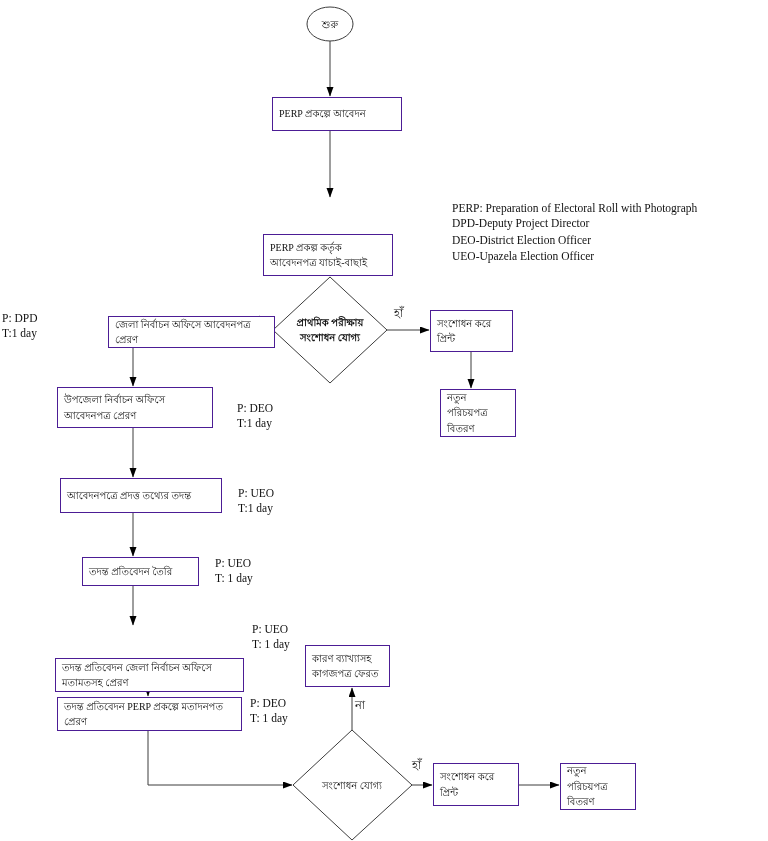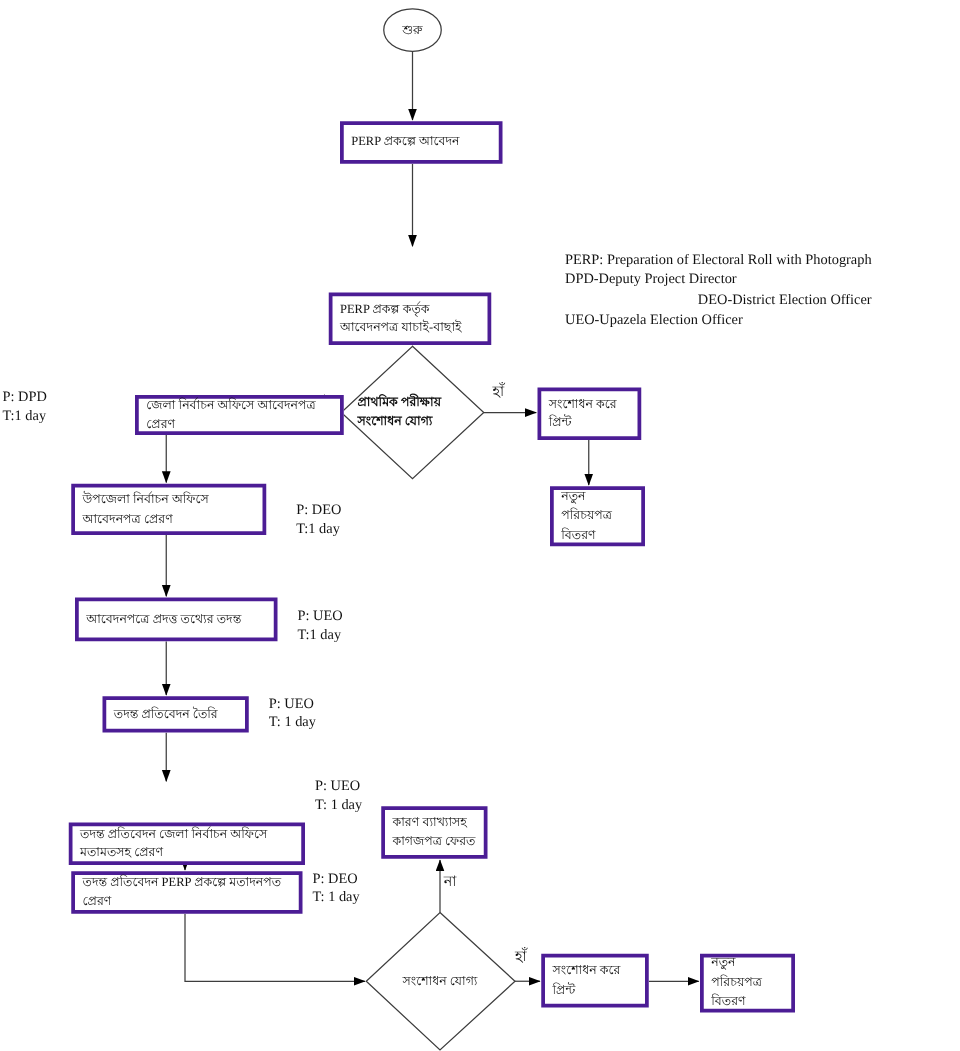--- a/index.html
+++ b/index.html
@@ -1,32 +1,32 @@
 <!DOCTYPE html>
 <html><head>
 <meta charset="utf-8">
 <style>
   * { margin:0; padding:0; box-sizing:border-box; }
   html,body { background:#fff; }
   body { font-family:"Liberation Serif", serif; color:#111; }
   .canvas { position:relative; width:768px; height:841px; background:#fff; overflow:hidden; }
   svg.wires { position:absolute; left:0; top:0; width:768px; height:841px; }
   .box {
-    position:absolute; border:3px solid #4c1d95; background:#fff;
+    position:absolute; border:1px solid #4c1d95; background:#fff;
     display:flex; align-items:center; padding:2px 6px;
     font-size:10px; line-height:1.55; color:#111;
   }
   .dtext {
     position:absolute; display:flex; align-items:center; justify-content:center;
-    text-align:left; font-size:10px; line-height:1.5; color:#111;
+    text-align:center; font-size:10px; line-height:1.5; color:#111;
   }
   .ann { position:absolute; font-size:11.5px; line-height:1.3; white-space:pre-line; color:#111; }
   .elabel { position:absolute; font-size:11.5px; color:#111; }
   .legend { position:absolute; left:452px; top:201px; font-size:11.5px; line-height:1.32; color:#111; }
-  .legend div:nth-child(3) { margin-top:2px;text-align:right; }
+  .legend div:nth-child(3) { margin-top:2px; }
 </style>
 </head>
 <body>
 
 <div class="canvas">
 
   <svg class="wires" viewBox="0 0 768 841">
     <defs>
       <marker id="arr" markerUnits="userSpaceOnUse" markerWidth="10" markerHeight="8" refX="9" refY="3.5" orient="auto">
         <path d="M0,0 L9.5,3.5 L0,7 Z" fill="#000"></path>

